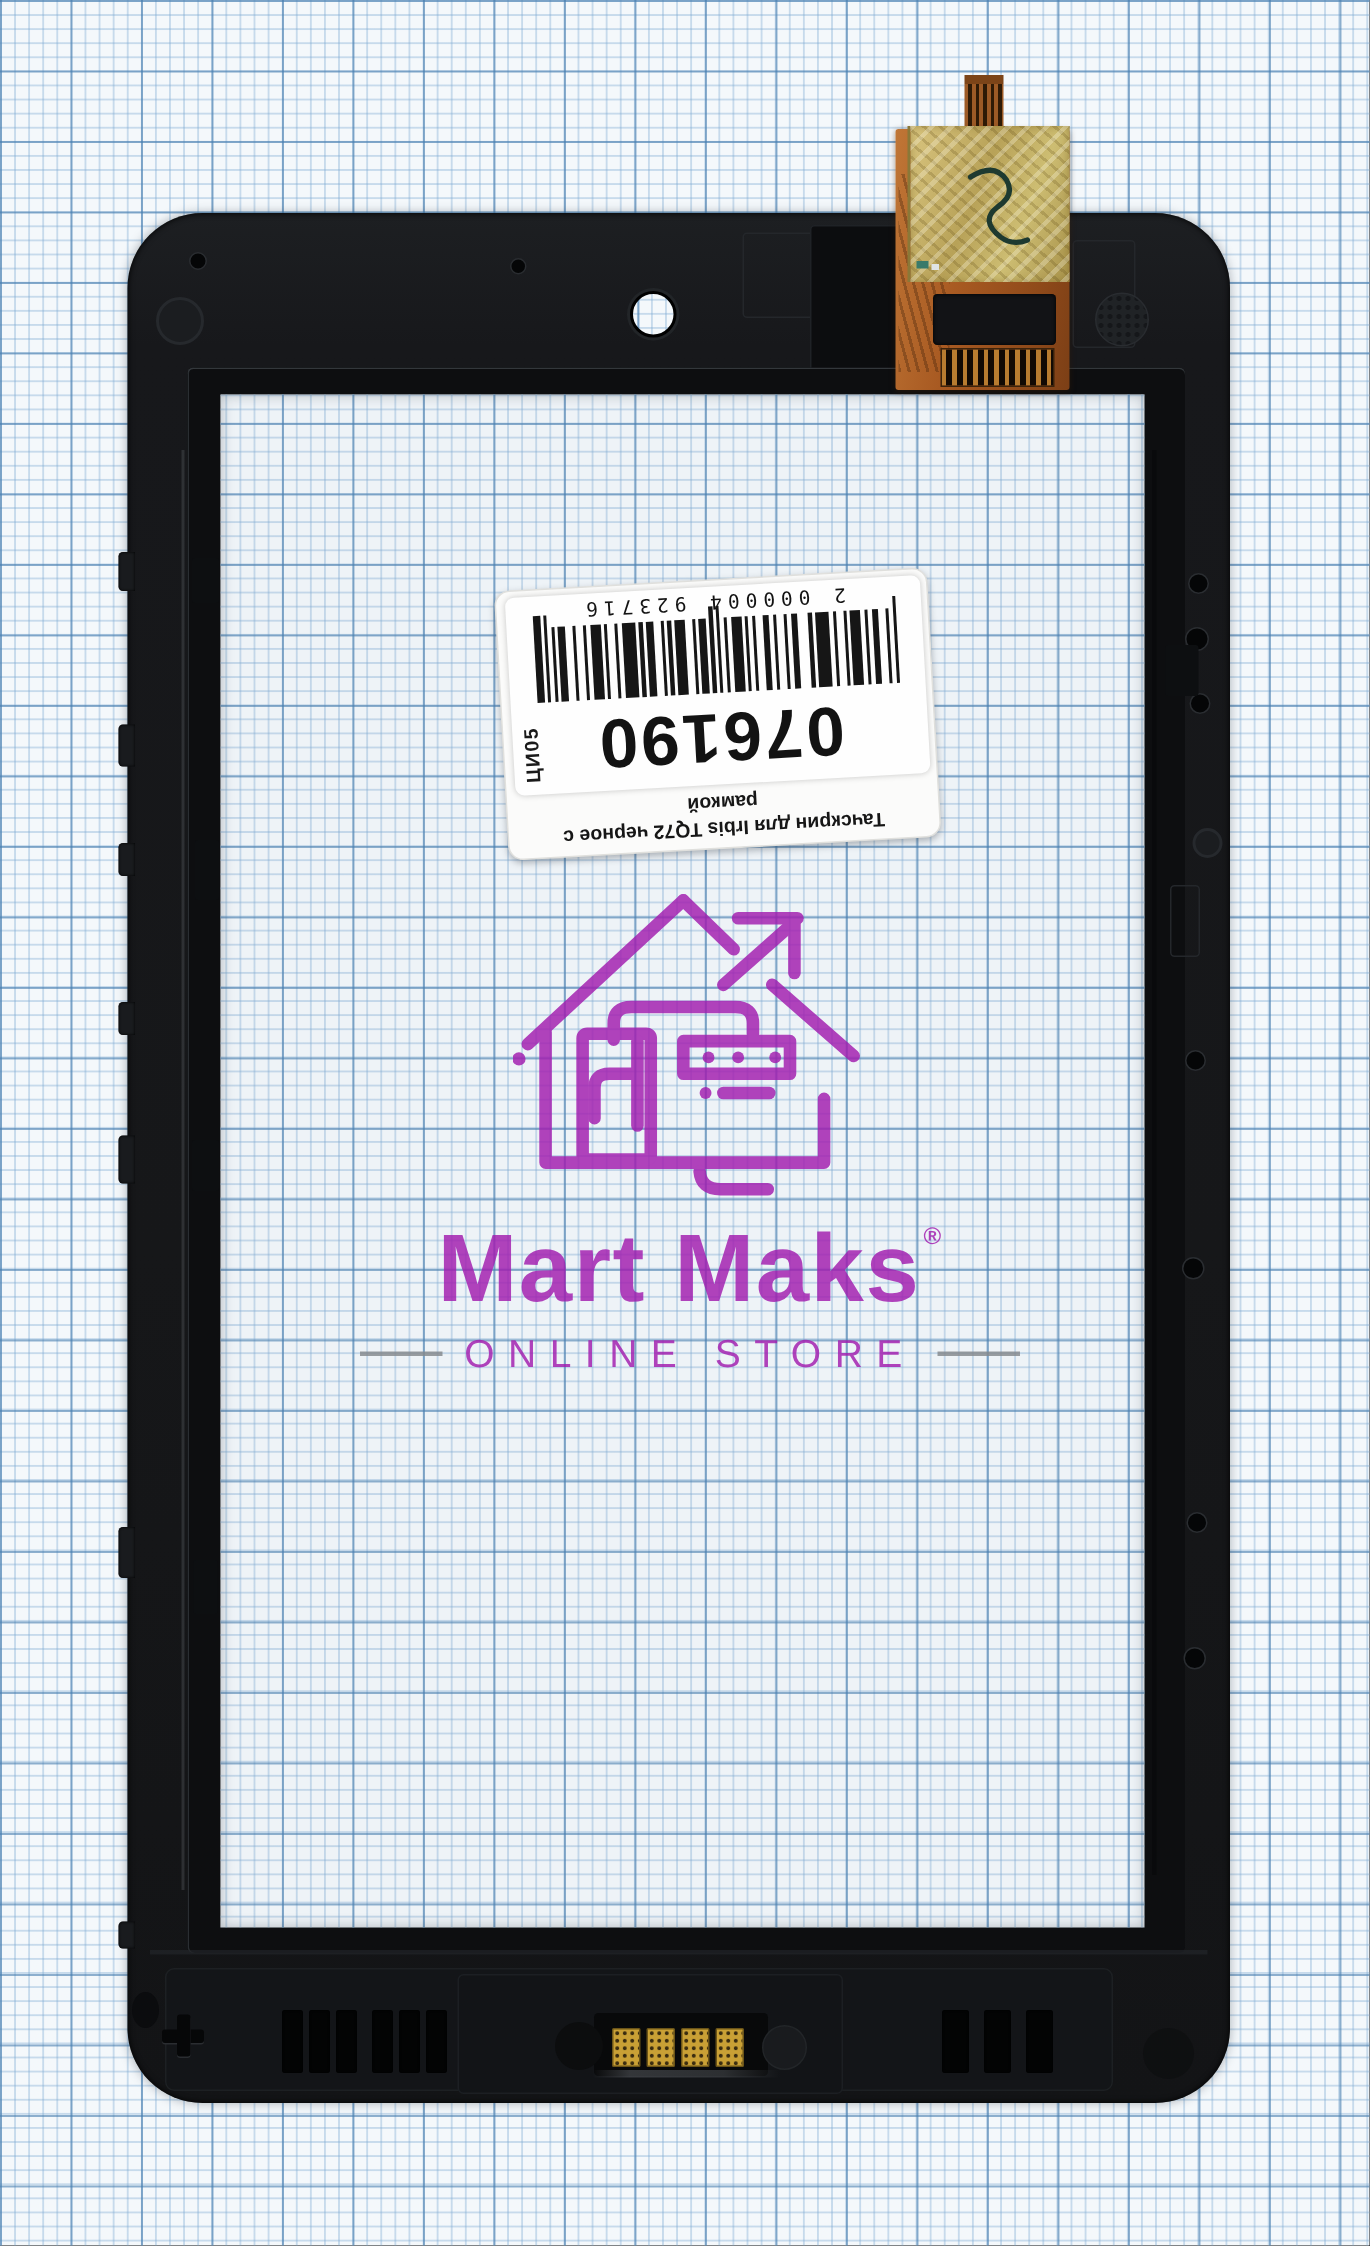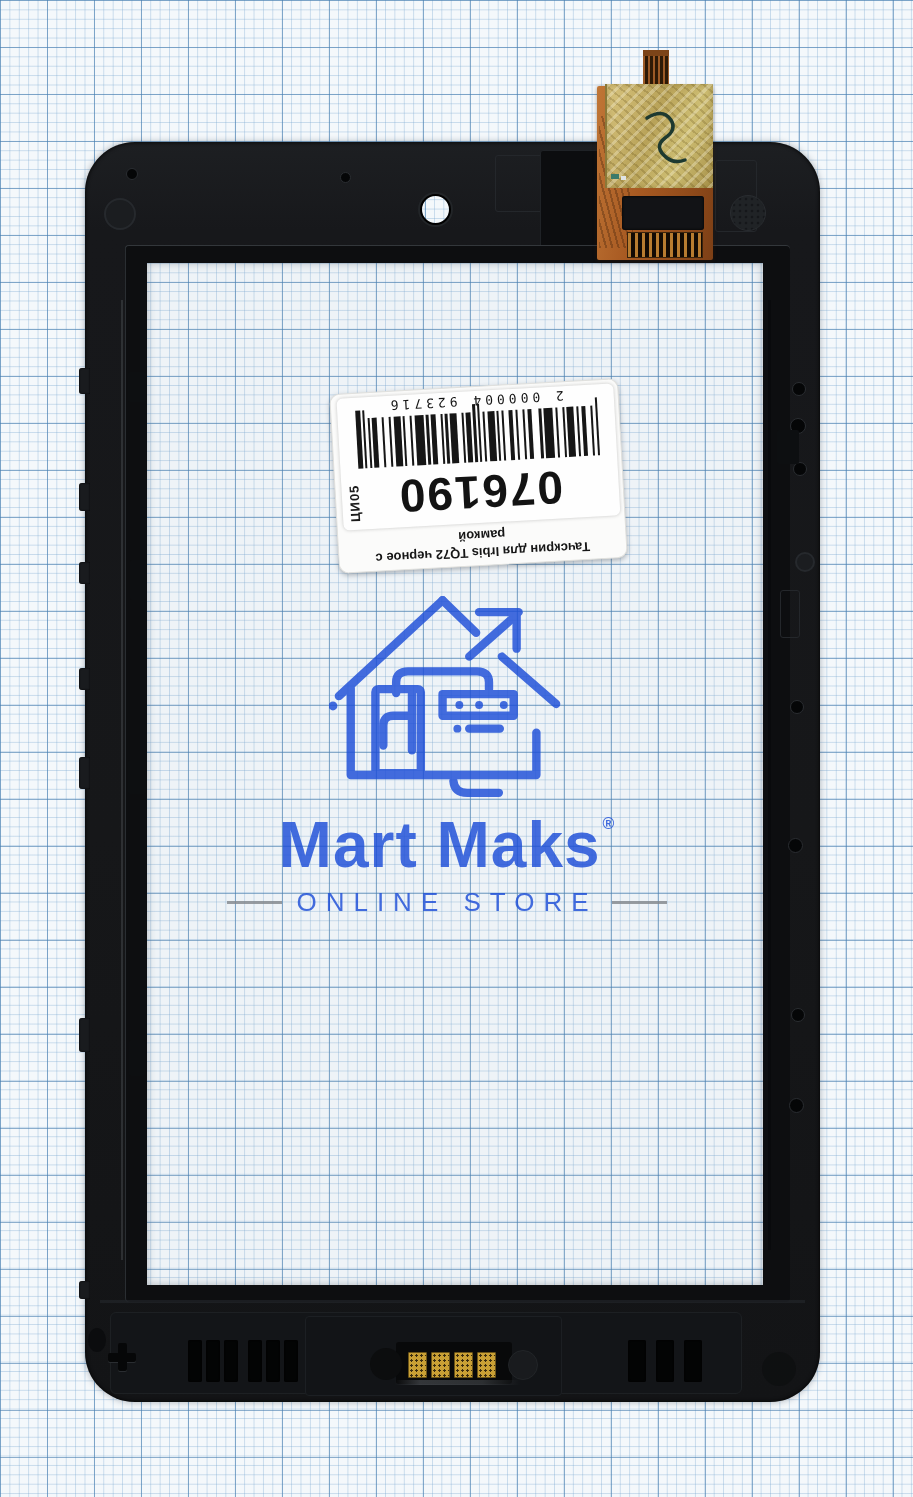--- a/index.html
+++ b/index.html
@@ -99,21 +99,21 @@
   #sticker{position:absolute;left:4px;top:42px;width:277px;height:132px;background:#fefefe;border-radius:6px;
     box-shadow:0 0 4px rgba(0,0,0,.22);}
   #numberRow{position:relative;height:56px;margin-top:3px;text-align:center;}
   #itemNumber{font-size:46px;font-weight:bold;letter-spacing:2px;color:#131313;line-height:56px;}
   #sideCode{position:absolute;right:5px;top:5px;writing-mode:vertical-rl;font-size:13px;font-weight:bold;color:#1a1a1a;letter-spacing:1px;}
   #barcode{position:relative;width:252px;height:52px;margin:2px auto 0;}
   #barcode .bar{position:absolute;top:0;background:#161616;}
   #barcodeDigits{text-align:center;font-size:13px;letter-spacing:4px;color:#131313;margin-top:2px;font-family:"DejaVu Sans Mono","Liberation Mono",monospace;}
 
   
-  #watermark{left:227px;top:560px;width:440px;z-index:3;opacity:.82;color:#1d4ed8;pointer-events:none;}
+  #watermark{left:240px;top:560px;width:440px;z-index:3;opacity:.82;color:#a21caf;pointer-events:none;}
   #houseIcon{display:block;margin:35px auto 0;}
   #brandRow{text-align:center;margin-top:6px;font-size:64px;font-weight:600;letter-spacing:1px;line-height:1;white-space:nowrap;}
   #brandRow sup{font-size:16px;vertical-align:38px;margin-left:2px;}
   #subtitleRow{display:flex;align-items:center;justify-content:center;gap:14px;margin-top:10px;}
   #subtitleRow .wline{width:76px;height:3px;background:#85898d;}
   #subtitleText{font-size:26px;letter-spacing:9px;font-weight:400;white-space:nowrap;}
 </style>
 </head>
 <body class="paper">
 

